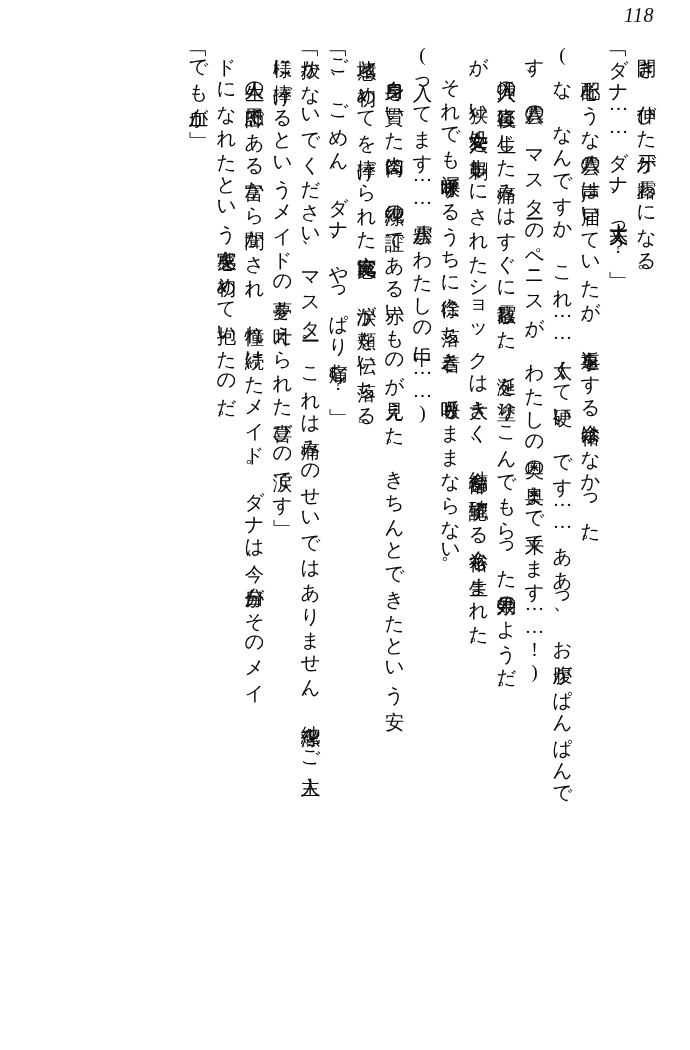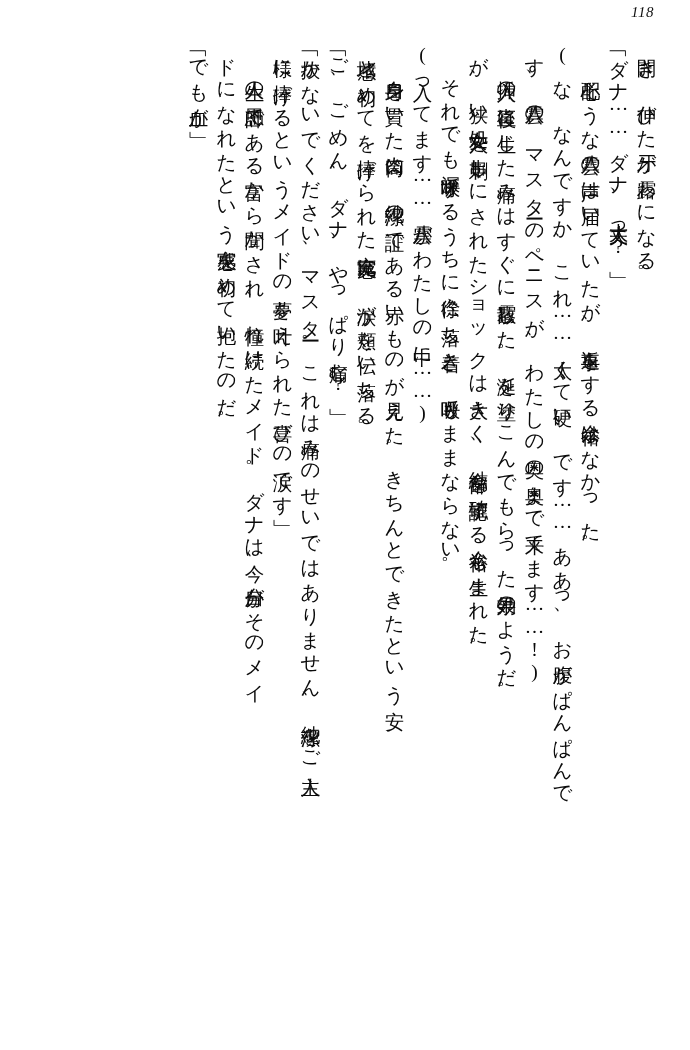--- a/index.html
+++ b/index.html
@@ -19,21 +19,21 @@
   .page {
     position: absolute;
     inset: 0;
     background: #ffffff;
   }
 
   .page-number {
     position: absolute;
     top: 4px;
     right: 36px;
-    font-size: 15px;
+    font-size: 20px;
     font-family: "Liberation Serif", "DejaVu Serif", serif;
     font-style: italic;
     letter-spacing: 0.5px;
     color: #111;
   }
 
   
   .body-text {
     position: absolute;
     top: 44px;

